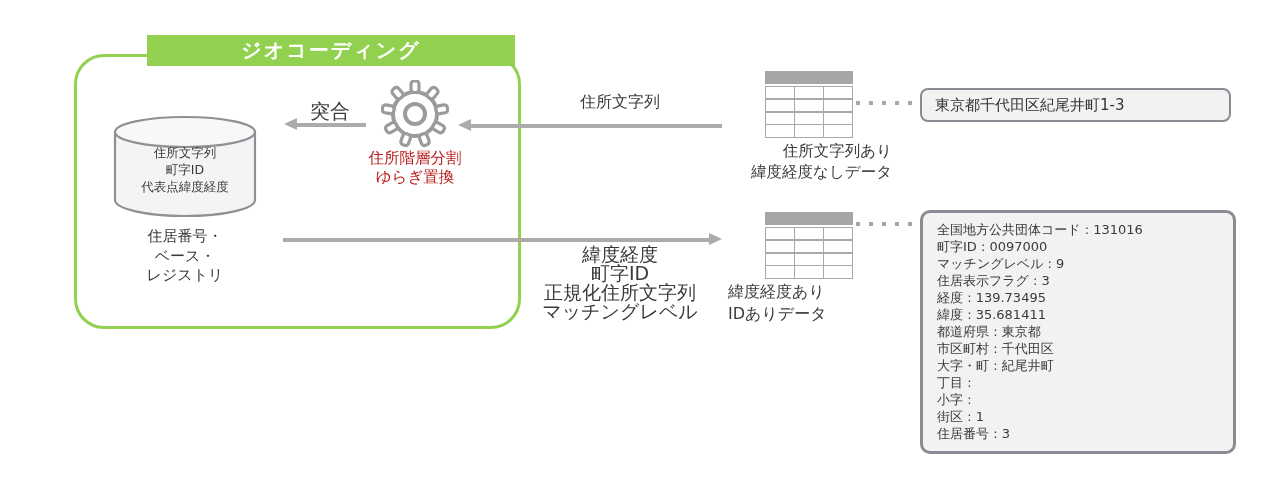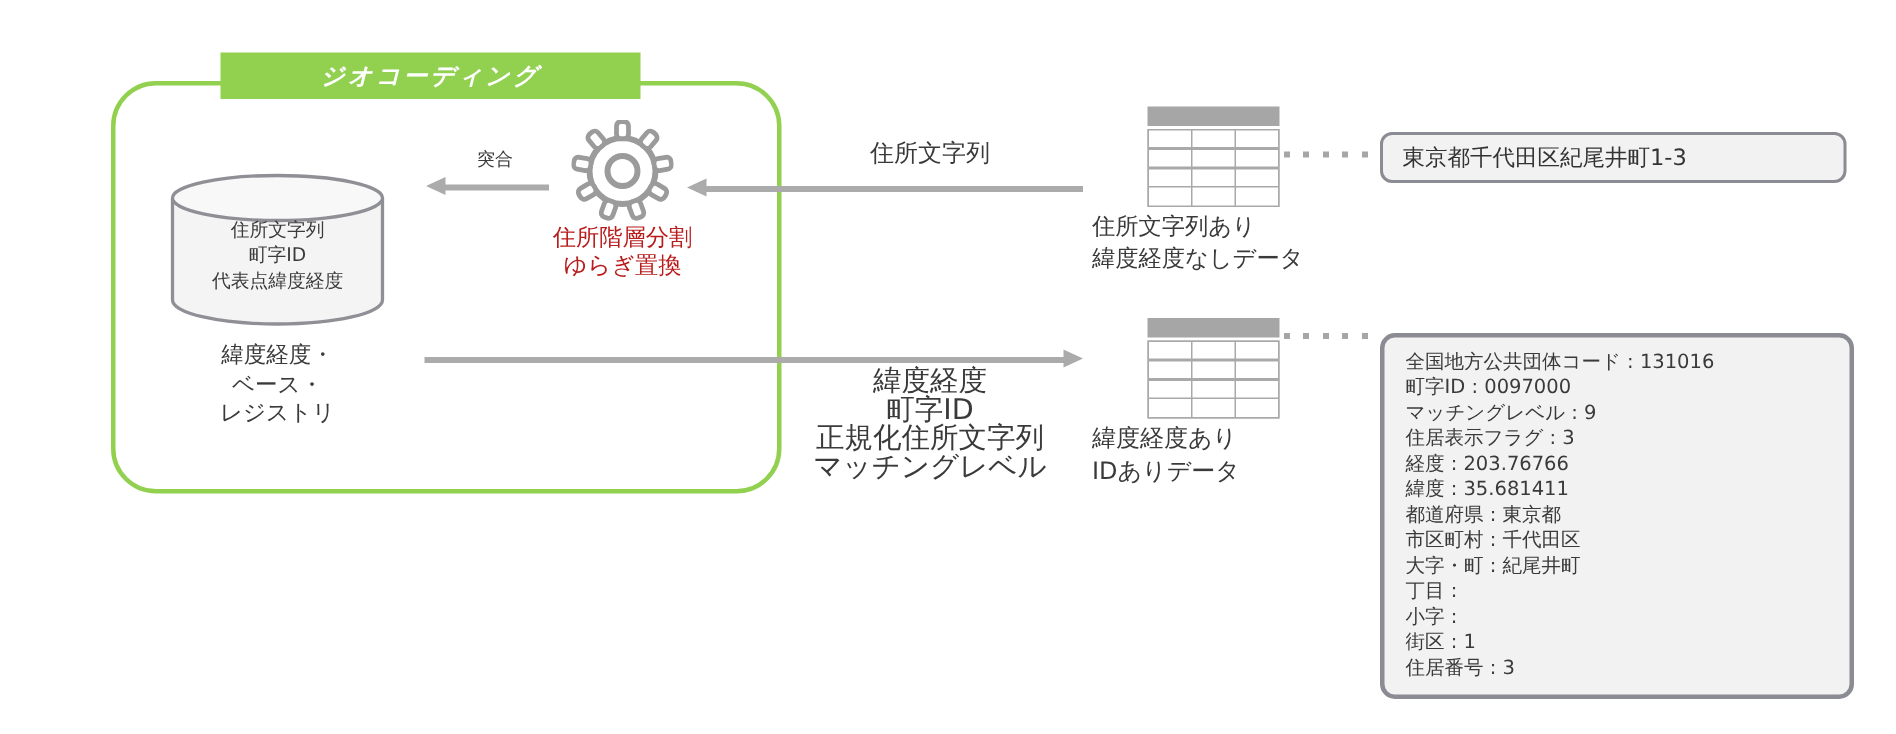--- a/index.html
+++ b/index.html
@@ -9,43 +9,43 @@
     color:#333333;overflow:hidden;
   }
   .abs{position:absolute;}
 
   
   .geo-frame{
     left:74px;top:54px;width:441px;height:269px;
     border:3.5px solid #92d050;border-radius:30px;background:transparent;
   }
   .geo-title{
-    left:147px;top:35px;width:280px;height:31px;background:#92d050;
-    color:#ffffff;font-size:16px;font-weight:bold;letter-spacing:2px;
-    text-align:center;line-height:31px;font-style:italic;
+    left:147px;top:35px;width:368px;height:31px;background:#92d050;
+    color:#ffffff;font-size:20px;font-weight:bold;letter-spacing:2px;
+    text-align:center;line-height:31px;
   }
 
   
   .db-icon{left:113px;top:114px;width:144px;height:104px;}
   .db-text{
     left:113px;top:144px;width:144px;text-align:center;
     font-size:12.5px;line-height:17px;color:#3a3a3a;
   }
   .abr-label{
     left:113px;top:227px;width:144px;text-align:center;
     font-size:15px;line-height:19.5px;color:#3a3a3a;
   }
 
   
   .gear-icon{left:381px;top:80px;width:68px;height:68px;}
   .gear-label{
     left:340px;top:149px;width:150px;text-align:center;
     font-size:15.5px;line-height:19px;color:#b91c1c;
   }
-  .match-label{left:300px;top:98px;width:60px;text-align:center;font-size:12px;color:#3a3a3a;}
+  .match-label{left:300px;top:98px;width:60px;text-align:center;font-size:20px;color:#3a3a3a;}
 
   
   .arrow{height:3.5px;background:#ababab;}
   .arrow-left:before{
     content:"";position:absolute;left:-12px;top:-4.7px;width:0;height:0;
     border-style:solid;border-width:6px 13px 6px 0;
     border-color:transparent #ababab transparent transparent;
   }
   .arrow-right:after{
     content:"";position:absolute;right:-12px;top:-4.7px;width:0;height:0;
@@ -65,63 +65,63 @@
   
   .mini-table{width:88px;}
   .mt-header{height:13px;background:#a6a6a6;margin-bottom:2px;}
   .mt-grid{
     display:grid;grid-template-columns:repeat(3,1fr);grid-auto-rows:11.3px;
     gap:1.5px;background:#a9a9a9;border:1.5px solid #a9a9a9;
   }
   .mt-grid div{background:#ffffff;}
   .table1{left:765px;top:71px;}
   .table2{left:765px;top:212px;}
-  .table1-label{left:728px;top:141px;width:164px;text-align:left;font-size:15.5px;line-height:21px;color:#3a3a3a;}
+  .table1-label{left:728px;top:141px;width:164px;text-align:right;font-size:15.5px;line-height:21px;color:#3a3a3a;}
   .table2-label{left:728px;top:281px;width:164px;text-align:left;font-size:16px;line-height:21.5px;color:#3a3a3a;}
 
   
   .dots{
     height:4px;
     background:repeating-linear-gradient(90deg,#a6a6a6 0 4px,transparent 4px 13px);
   }
   .dots1{left:856px;top:101px;width:62px;}
   .dots2{left:856px;top:222px;width:62px;}
 
   
   .sample-box{
     left:920px;top:88px;width:294px;height:30px;background:#f2f2f2;
     border:2.5px solid #8b8b93;border-radius:8px;
     display:flex;align-items:center;padding-left:13px;
     font-size:15px;color:#333333;text-align:right;
   }
   .record-box{
     left:920px;top:210px;width:296px;height:230px;background:#f2f2f2;
     border:3px solid #8b8b93;border-radius:10px;
-    padding:8px 0 0 14px;font-size:13px;line-height:17px;color:#3a3a3a;margin-top:12px;
+    padding:8px 0 0 14px;font-size:13px;line-height:17px;color:#3a3a3a;
   }
 </style>
 </head>
 <body>
 
 <div id="canvas">
 
   <div class="abs geo-frame"></div>
   <div class="abs geo-title">ジオコーディング</div>
 
   <svg class="abs db-icon" viewBox="0 0 144 104">
     <path d="M2,18 L2,86 A70,16 0 0 0 142,86 L142,18" fill="#f4f4f4" stroke="#8f8f96" stroke-width="2.2"></path>
     <ellipse cx="72" cy="18" rx="70" ry="15" fill="#f8f8f8" stroke="#8f8f96" stroke-width="2.2"></ellipse>
   </svg>
   <div class="abs db-text">
     <div>住所文字列</div>
     <div>町字ID</div>
     <div>代表点緯度経度</div>
   </div>
   <div class="abs abr-label">
-    <div>緯度経度・</div>
+    <div>住居番号・</div>
     <div>ベース・</div>
     <div>レジストリ</div>
   </div>
 
   <svg class="abs gear-icon" viewBox="0 0 68 68">
     <circle cx="34" cy="34" r="22" fill="#ffffff" stroke="#9b9b9b" stroke-width="4"></circle>
     <g fill="#ffffff" stroke="#9b9b9b" stroke-width="3.2">
       <rect x="30" y="1" width="8" height="11.5" rx="3" transform="rotate(0 34 34)"></rect>
       <rect x="30" y="1" width="8" height="11.5" rx="3" transform="rotate(40 34 34)"></rect>
       <rect x="30" y="1" width="8" height="11.5" rx="3" transform="rotate(80 34 34)"></rect>
@@ -201,21 +201,21 @@
 
   <div class="abs sample-box">
     <span>東京都千代田区紀尾井町1-3</span>
   </div>
 
   <div class="abs record-box">
     <div>全国地方公共団体コード : 131016</div>
     <div>町字ID : 0097000</div>
     <div>マッチングレベル : 9</div>
     <div>住居表示フラグ : 3</div>
-    <div>経度 : 203.76766</div>
+    <div>経度 : 139.73495</div>
     <div>緯度 : 35.681411</div>
     <div>都道府県 : 東京都</div>
     <div>市区町村 : 千代田区</div>
     <div>大字・町 : 紀尾井町</div>
     <div>丁目 :</div>
     <div>小字 :</div>
     <div>街区 : 1</div>
     <div>住居番号 : 3</div>
   </div>
 

